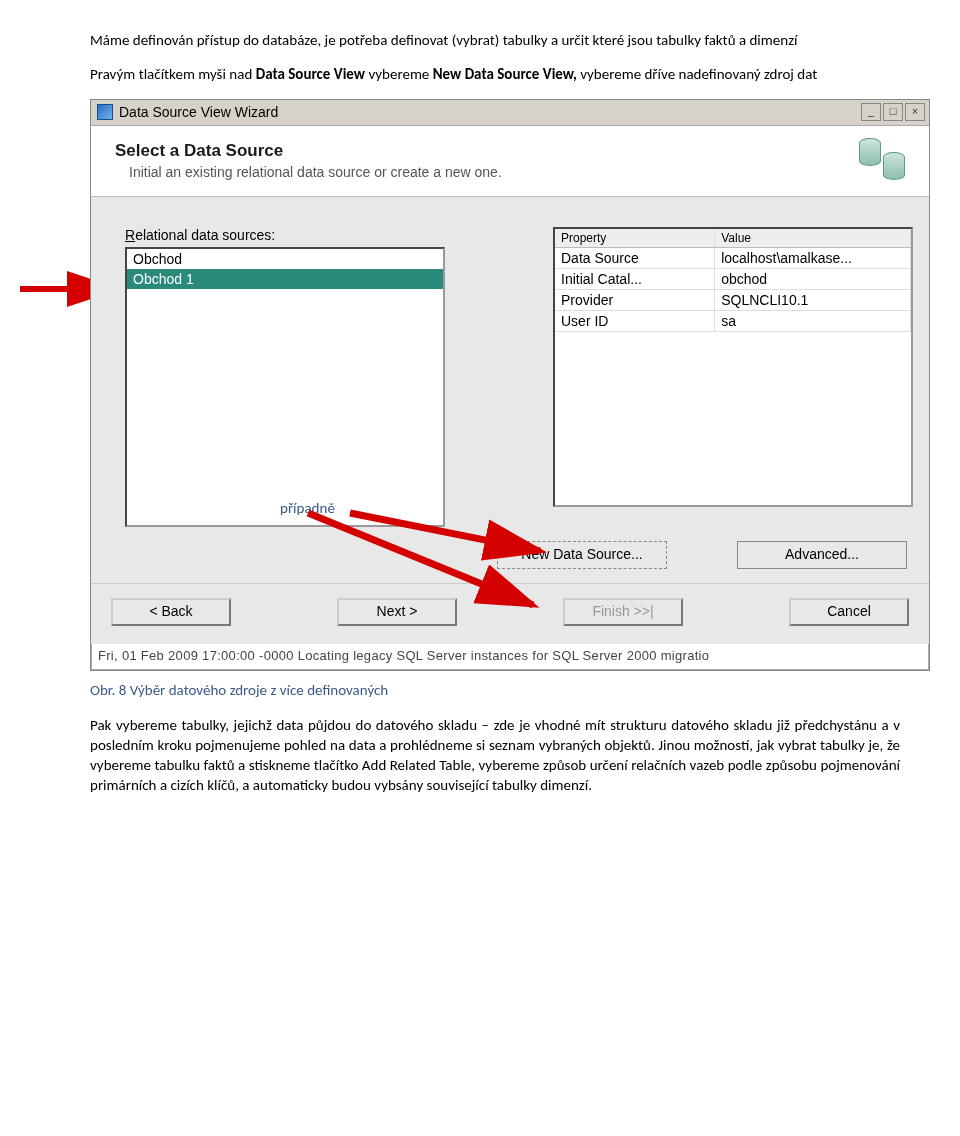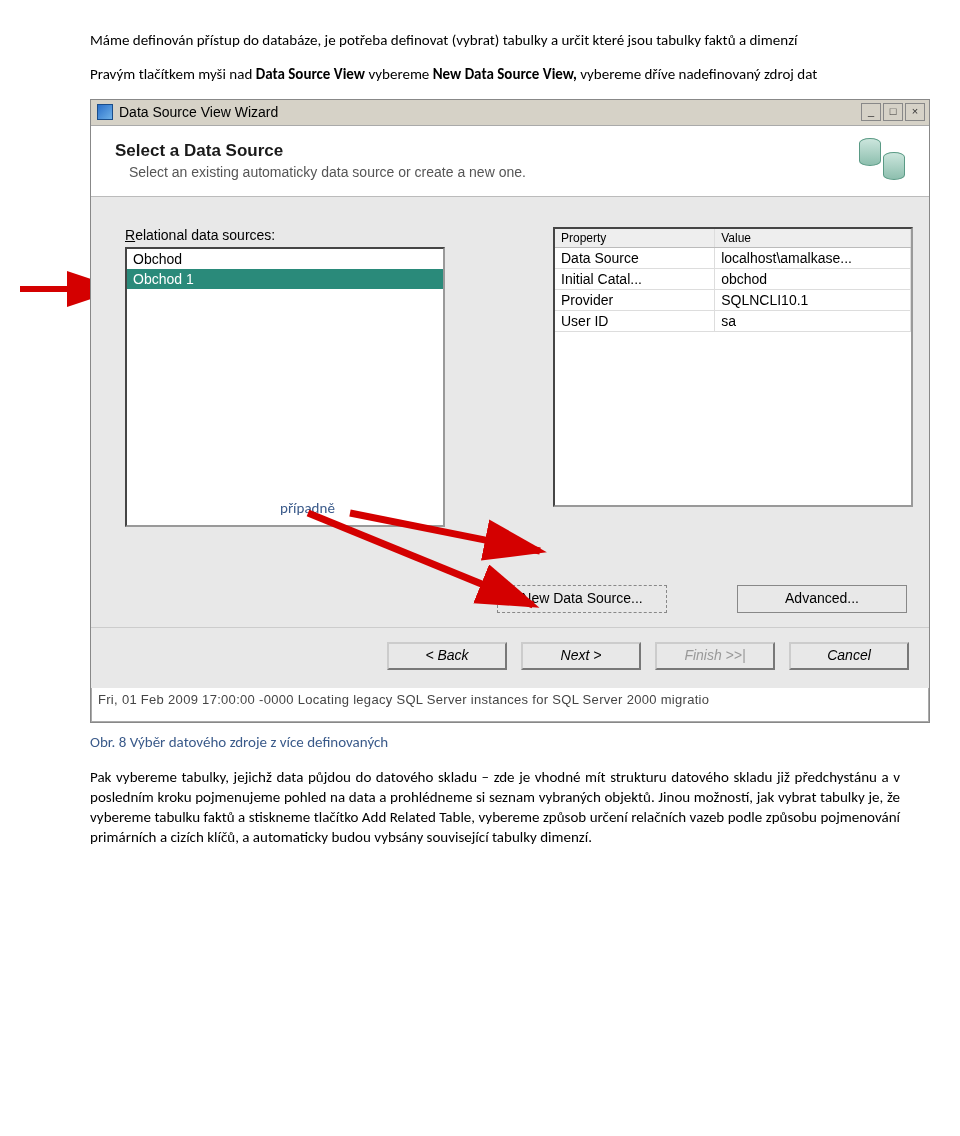--- a/index.html
+++ b/index.html
@@ -190,49 +190,47 @@
   .bigbtn {
     width: 170px;
     height: 28px;
     background:#e8e8e8;
     border: 1px solid #888;
     font-size: 14px;
     font-family: Tahoma, Arial;
     text-align:center;
     line-height:24px;
     color:#000;
-    margin-top:44px;
   }
   .bigbtn.dashed { border-style: dashed; }
 
   .navrow {
     display:flex;
-    justify-content:flex-end;
+    justify-content:space-between;
     gap: 14px;
     padding: 14px 20px 18px 20px;
     border-top:1px solid #ccc;
     background:#e8e8e8;
-    font-style:italic;
   }
   .navbtn {
     width: 120px;
     height: 28px;
     background:#e8e8e8;
     border: 2px outset #ccc;
     font-size: 14px;
     text-align:center;
     line-height:22px;
     color:#000;
     font-family: Tahoma, Arial;
   }
   .navbtn.disabled { color:#999; }
 
   .logstrip {
     margin-top: 0;
-    height: 34px;
+    height: 26px;
     background:#fff;
     border:1px solid #aaa;
     border-top:none;
     font-size:13px;
     color:#454545;
     line-height:24px;
     padding: 0 6px;
     letter-spacing: 0.3px;
     overflow:hidden;
     white-space:nowrap;
@@ -281,21 +279,21 @@
         <div class="winbtns">
           <div class="winbtn">_</div>
           <div class="winbtn">□</div>
           <div class="winbtn">×</div>
         </div>
       </div>
 
       <div class="header-pane">
         <div class="header-text">
           <div class="header-title">Select a Data Source</div>
-          <div class="header-sub">Select an existing automaticky data source or create a new one.</div>
+          <div class="header-sub">Initial an existing relational data source or create a new one.</div>
         </div>
         <div class="header-art">
           <div class="db-cyl" style="left:6px; top:2px;"></div>
           <div class="db-cyl" style="left:30px; top:16px;"></div>
         </div>
       </div>
 
       <div class="body-pane">
         <div class="cols">
           <div class="col">

